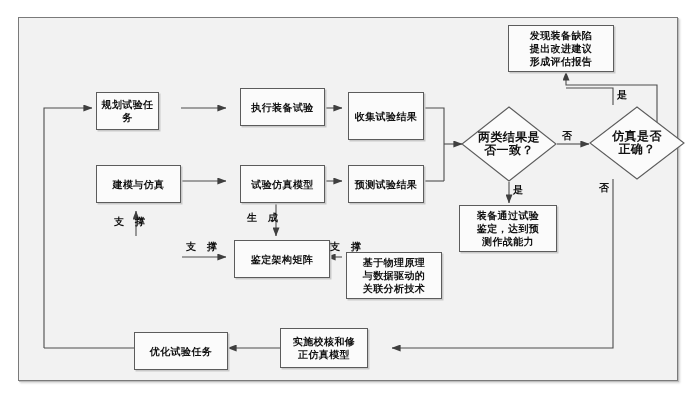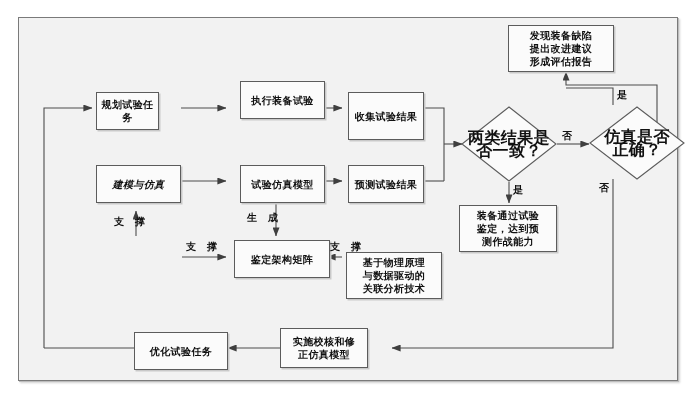--- a/index.html
+++ b/index.html
@@ -57,21 +57,21 @@
   .diamond-label {
     position: absolute;
     left: 0; top: 0;
     width: 100%;
     height: 100%;
     display: flex;
     align-items: center;
     justify-content: center;
     text-align: center;
     color: #111111;
-    font-size: 16px;
+    font-size: 12px;
     line-height: 13px;
     letter-spacing: 0.4px;
     font-weight: 700;
     white-space: pre-line;
     pointer-events: none;
   }
   .edge-label {
     position: absolute;
     color: #111111;
     font-size: 10px;
@@ -130,25 +130,25 @@
       <path d="M182,257 L226,257" marker-end="url(#arw)"></path>
 
       <path d="M276,202 L276,236" marker-end="url(#arw)"></path>
 
       <path d="M342,257 L327,257" marker-end="url(#arw)"></path>
     </g>
   </svg>
 
   <div class="node" style="left:96px;top:92px;width:63px;height:32px;">规划试验任务</div>
 
-  <div class="node" style="left:240px;top:81px;width:85px;height:20px;">执行装备试验</div>
+  <div class="node" style="left:240px;top:88px;width:85px;height:20px;">执行装备试验</div>
 
   <div class="node" style="left:348px;top:92px;width:76px;height:48px;">收集试验结果</div>
 
-  <div class="node" style="left:96px;top:165px;width:85px;height:32px;font-style:italic;">建模与仿真</div>
+  <div class="node" style="left:96px;top:165px;width:85px;height:32px;">建模与仿真</div>
 
   <div class="node" style="left:240px;top:165px;width:85px;height:32px;">试验仿真模型</div>
 
   <div class="node" style="left:348px;top:165px;width:76px;height:32px;">预测试验结果</div>
 
   <div class="node" style="left:508px;top:25px;width:106px;height:47px;">发现装备缺陷
 提出改进建议
 形成评估报告</div>
 
   <div class="node" style="left:459px;top:205px;width:98px;height:47px;">装备通过试验

